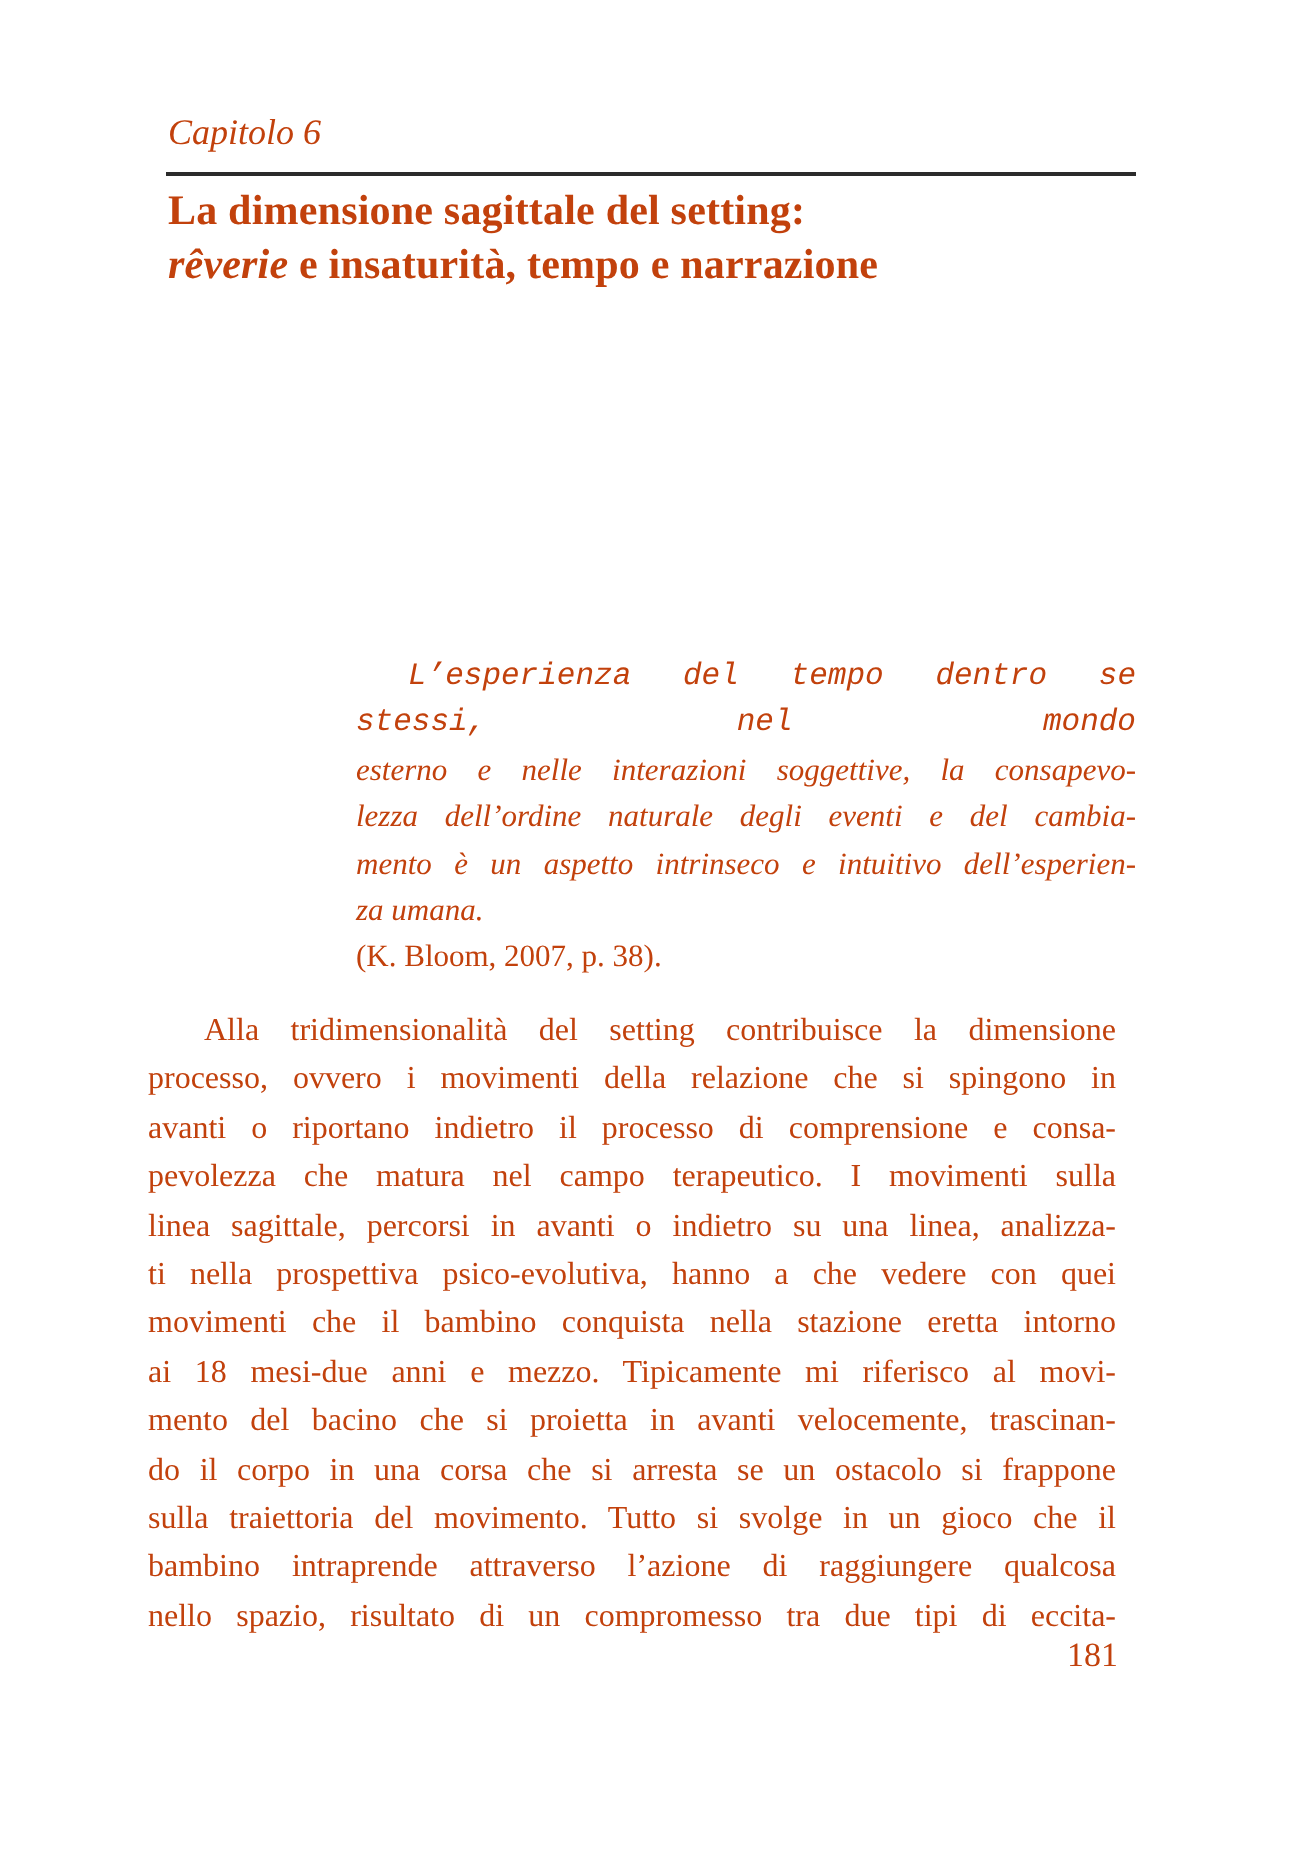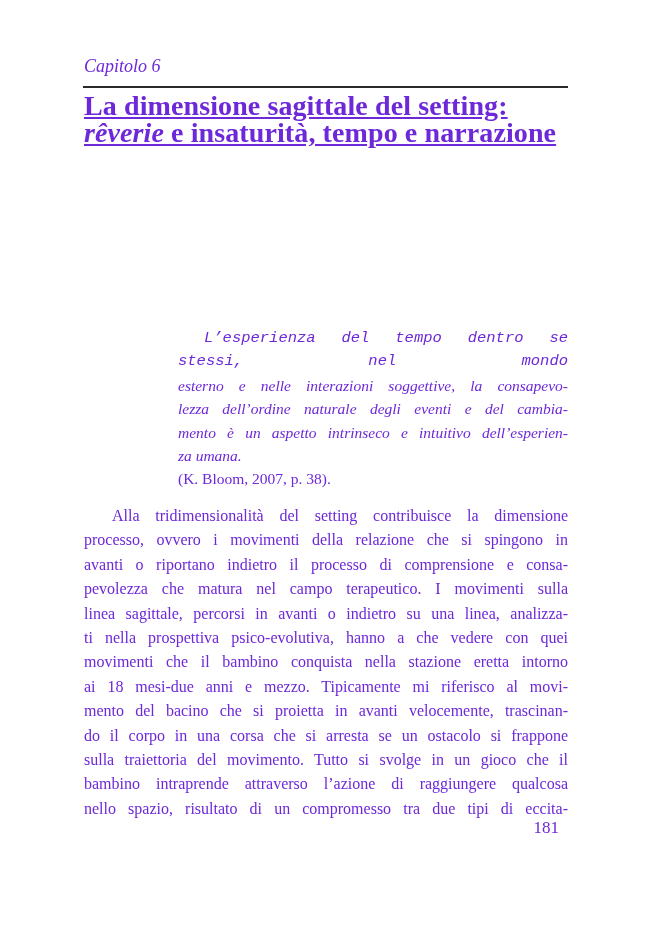--- a/index.html
+++ b/index.html
@@ -5,21 +5,21 @@
   html, body {
     margin: 0;
     padding: 0;
     background: #ffffff;
   }
   .page {
     position: relative;
     width: 641px;
     height: 928px;
     background: #ffffff;
-    color: #6d28d9;
+    color: #c2410c;
     font-family: "Liberation Serif", serif;
     overflow: hidden;
   }
   .chapter-label {
     position: absolute;
     left: 84px;
     top: 55px;
     font-style: italic;
     font-size: 18px;
     line-height: 22px;
@@ -31,25 +31,24 @@
     width: 485px;
     height: 2px;
     background: #2b2b2b;
   }
   .chapter-title {
     position: absolute;
     left: 84px;
     top: 92px;
     width: 484px;
     margin: 0;
-    font-size: 28px;
+    font-size: 21px;
     font-weight: bold;
     line-height: 27px;
     letter-spacing: 0.1px;
-    text-decoration: underline;
   }
   .chapter-title .kw-italic {
     font-style: italic;
   }
   .epigraph {
     position: absolute;
     left: 178px;
     top: 327px;
     width: 390px;
     font-style: italic;
@@ -64,21 +63,21 @@
     text-indent: 26px;
     font-family: Liberation Mono, monospace;
   }
   .ep-attribution {
     font-style: normal;
     text-align: left;
     margin-top: 0px;
   }
   .body-para {
     position: absolute;
-    left: 84px;
+    left: 74px;
     top: 504px;
     width: 484px;
     font-size: 16px;
     line-height: 24.4px;
   }
   .b-line {
     text-align: justify;
     text-align-last: justify;
   }
   .b-line.first {

